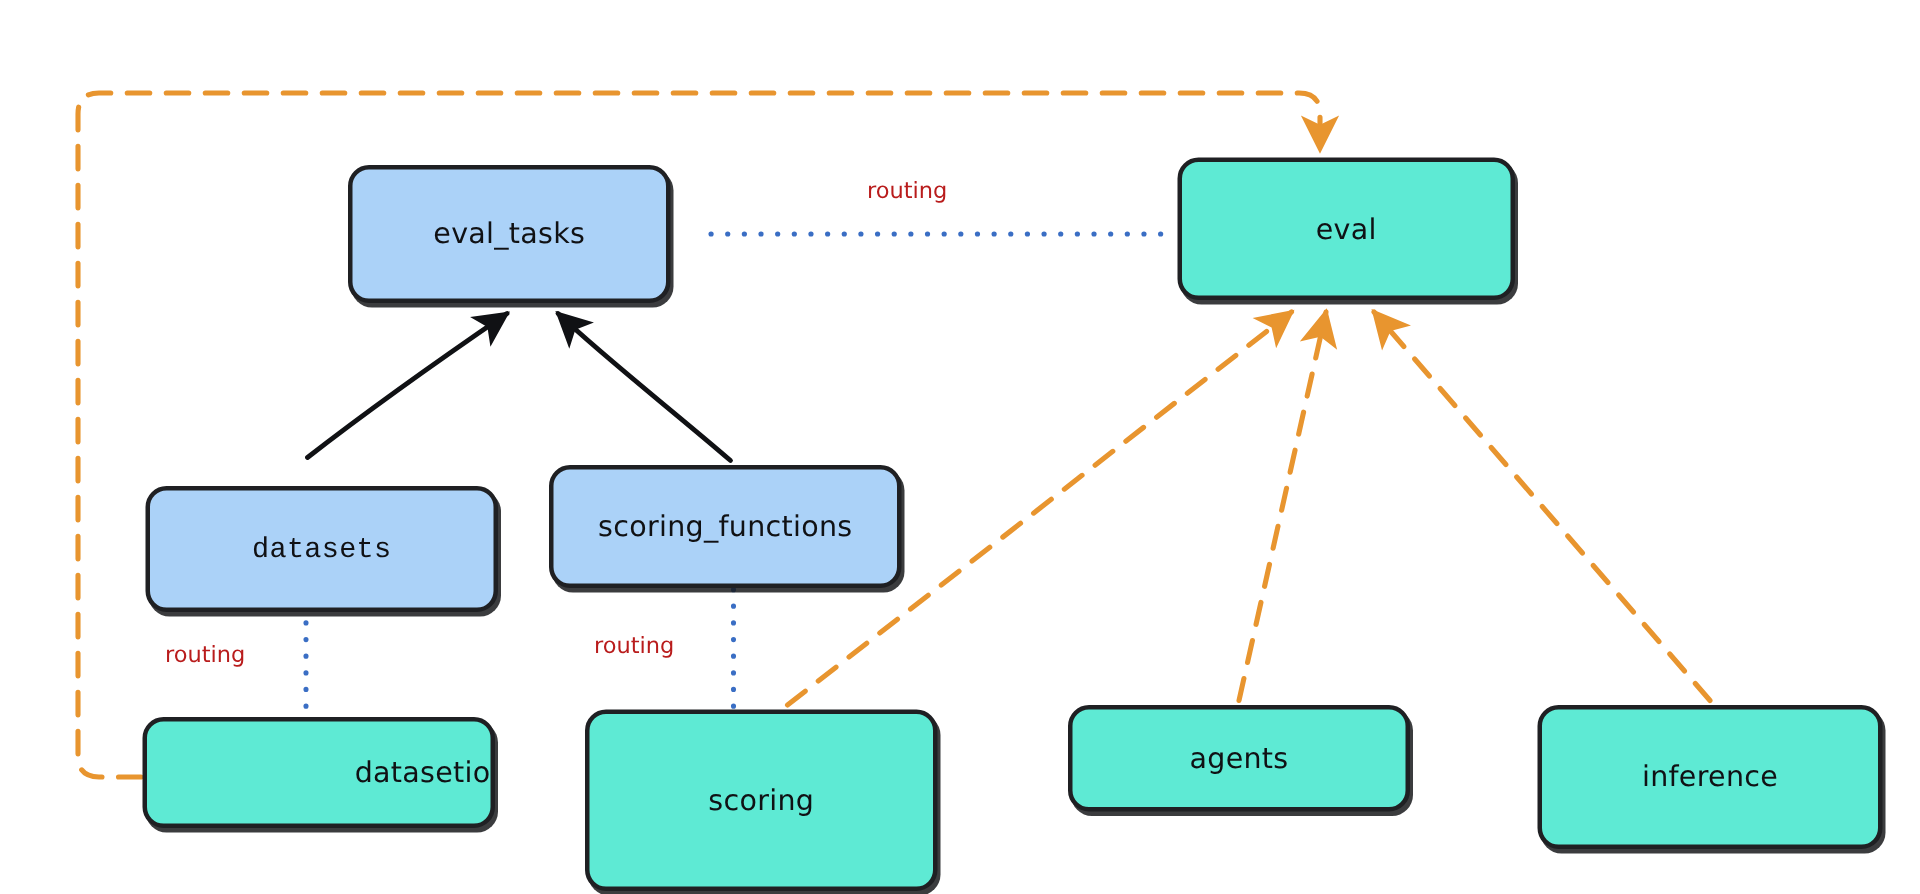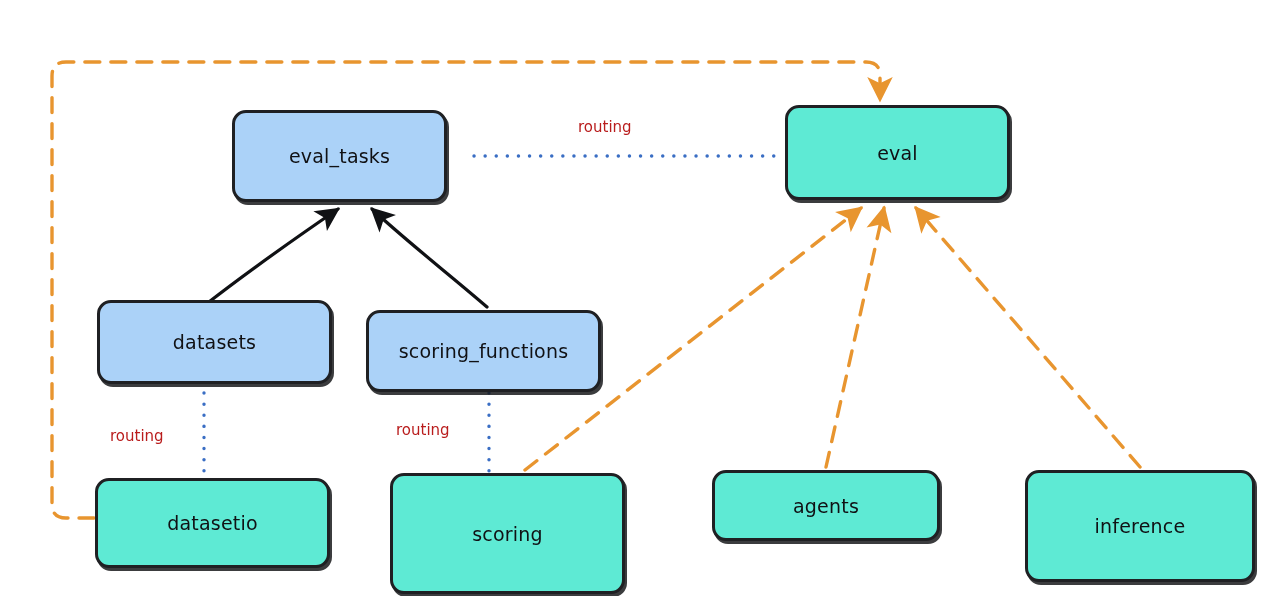--- a/index.html
+++ b/index.html
@@ -69,41 +69,41 @@
   </svg>
 
   <div class="node blue" style="left:232px;top:110px;width:215px;height:92px;">
     <span>eval_tasks</span>
   </div>
 
   <div class="node green" style="left:785px;top:105px;width:225px;height:95px;">
     <span>eval</span>
   </div>
 
-  <div class="node blue" style="left:97px;top:300px;width:235px;height:84px;">
+  <div class="node blue" style="left:97px;top:324px;width:235px;height:84px;font-family:Liberation Mono, monospace;">
     <span>datasets</span>
   </div>
 
   <div class="node blue" style="left:366px;top:310px;width:235px;height:82px;">
     <span>scoring_functions</span>
   </div>
 
-  <div class="node green" style="left:95px;top:478px;width:235px;height:90px;">
+  <div class="node green" style="left:95px;top:478px;width:235px;height:74px;justify-content:flex-end;">
     <span>datasetio</span>
   </div>
 
   <div class="node green" style="left:390px;top:473px;width:235px;height:121px;">
     <span>scoring</span>
   </div>
 
   <div class="node green" style="left:712px;top:470px;width:228px;height:71px;">
     <span>agents</span>
   </div>
 
-  <div class="node green" style="left:1025px;top:470px;width:230px;height:112px;">
+  <div class="node green" style="left:1025px;top:470px;width:230px;height:96px;">
     <span>inference</span>
   </div>
 
   <div class="edge-label" style="left:578px;top:118px;">routing</div>
 
   <div class="edge-label" style="left:110px;top:427px;">routing</div>
 
   <div class="edge-label" style="left:396px;top:421px;">routing</div>
 
 </div>

